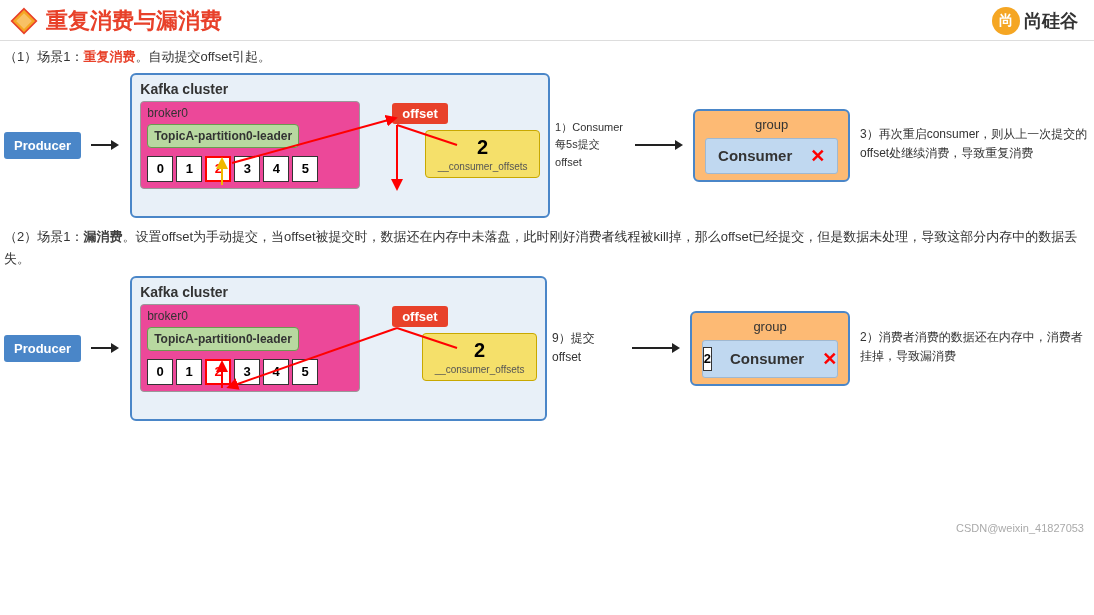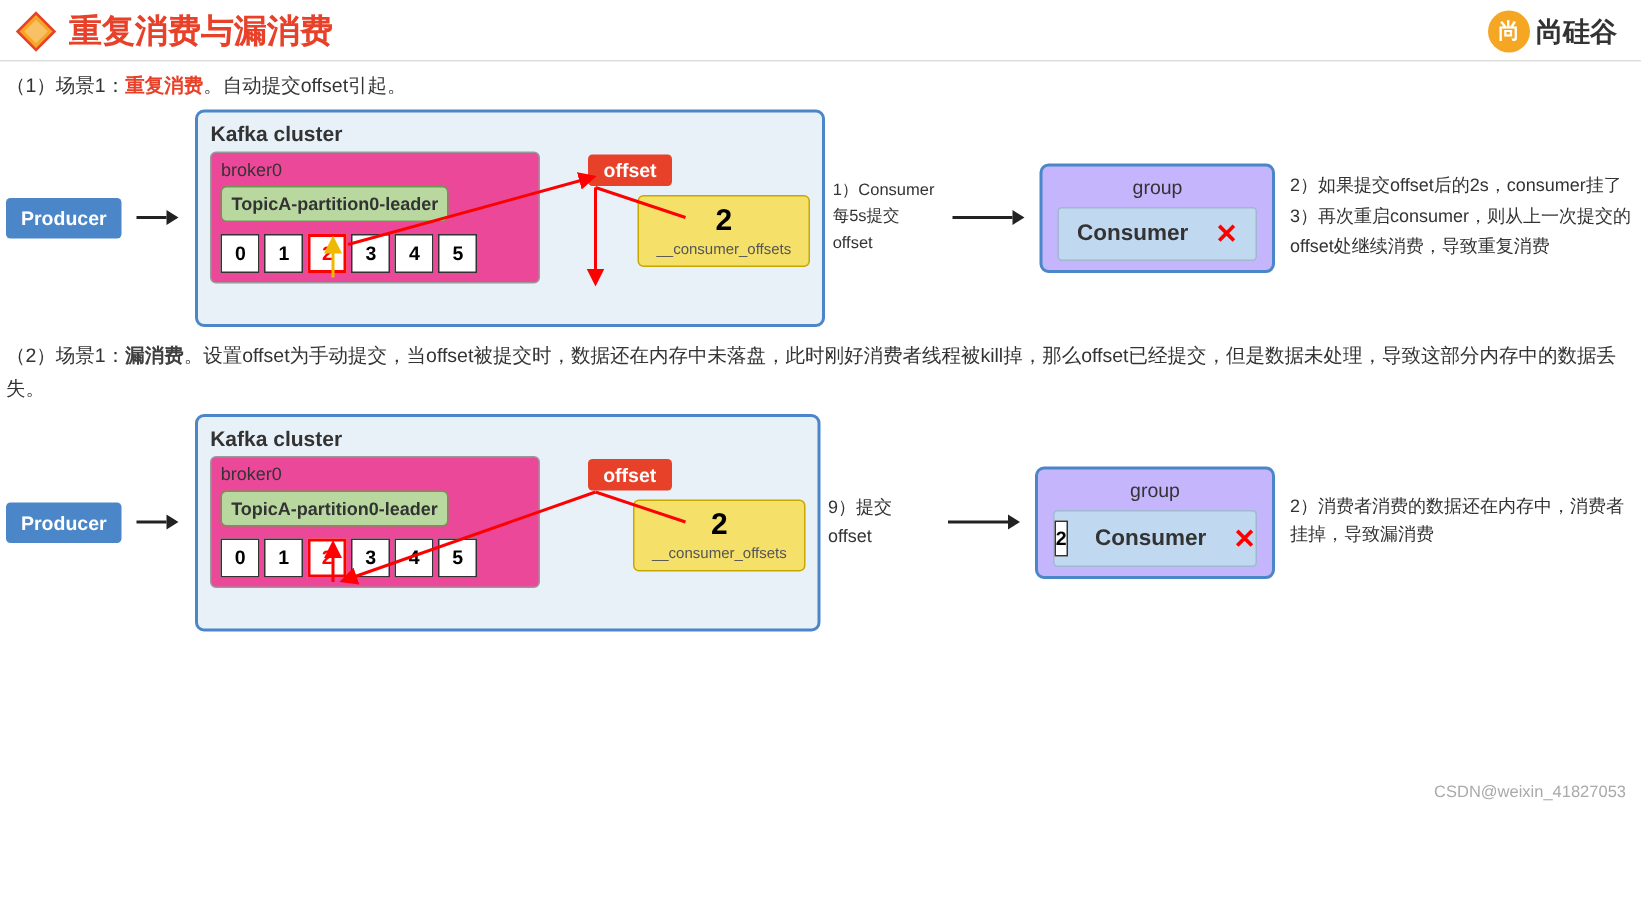--- a/index.html
+++ b/index.html
@@ -145,21 +145,21 @@
     }
     .partition-cell.highlight-red {
       border: 2px solid red;
       color: red;
     }
 
     
     .group-box {
       border: 2px solid #4a86c8;
       border-radius: 6px;
-      background: #c4b5fd;
+      background: #fdba74;
       width: 160px;
       text-align: center;
       padding: 6px 10px;
     }
     .group-label {
       font-size: 13px;
       color: #333;
       margin-bottom: 6px;
       font-weight: normal;
     }
@@ -321,21 +321,20 @@
 
       <div class="group-box">
         <div class="group-label">group</div>
         <div class="consumer-row">
           <span class="consumer-label">Consumer</span>
           <span class="x-icon">✕</span>
         </div>
       </div>
 
       <div class="annotation-box">
-        <p>2）如果提交offset后的2s，consumer挂了</p>
         <p>3）再次重启consumer，则从上一次提交的offset处继续消费，导致重复消费</p>
       </div>
     </div>
 
     <div class="section-desc">
       <span>（2）场景1：</span><span class="red">漏消费</span><span>。设置offset为手动提交，当offset被提交时，数据还在内存中未落盘，此时刚好消费者线程被kill掉，那么offset已经提交，但是数据未处理，导致这部分内存中的数据丢失。</span>
     </div>
 
     <div class="diagram-row">
 

